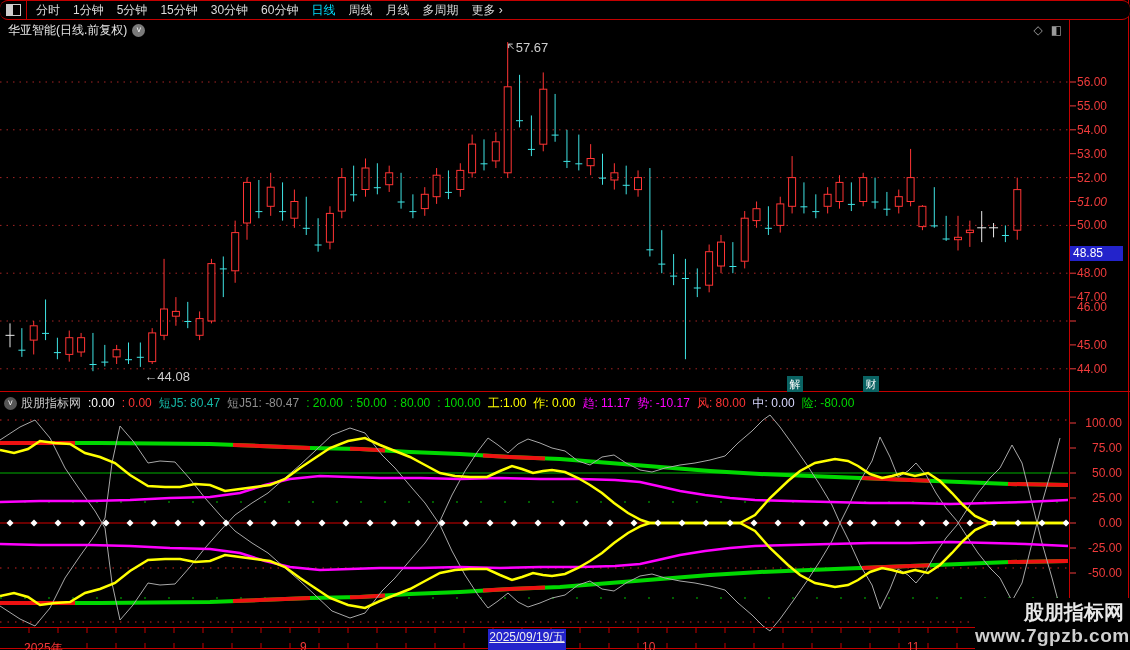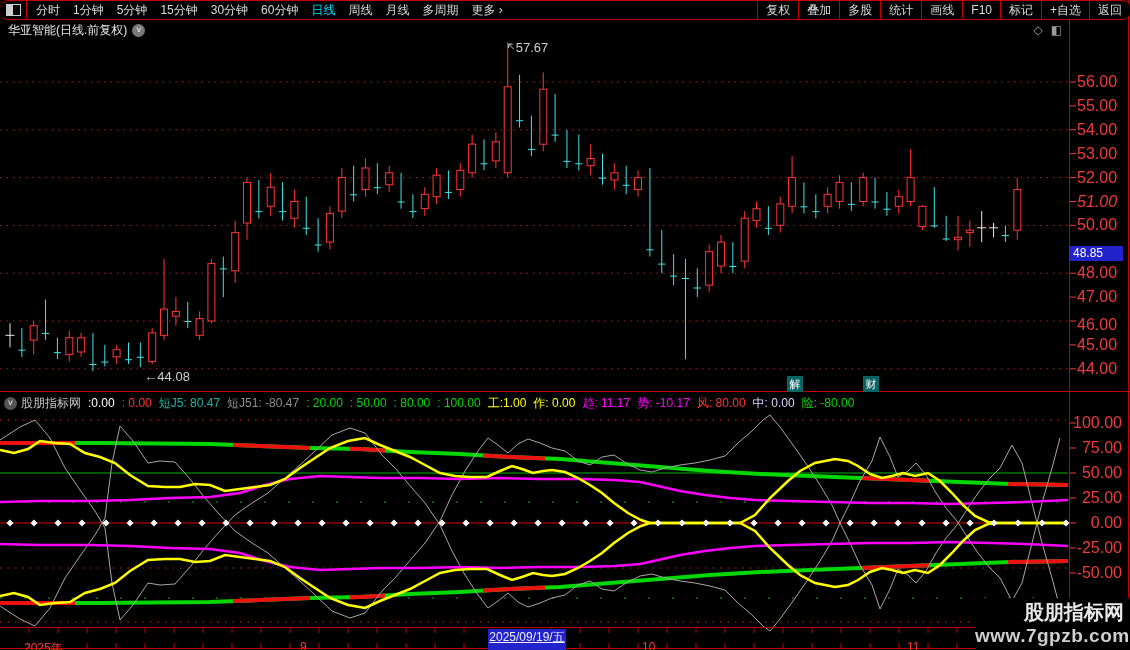--- a/index.html
+++ b/index.html
@@ -24,21 +24,21 @@
   .circ-icon{width:13px;height:13px;border-radius:50%;background:#7a7a7a;color:#fff;font-size:9px;
     display:inline-flex;align-items:center;justify-content:center;line-height:1;}
   #hdr-icons{position:absolute;right:68px;top:23px;z-index:3;color:#9a9a9a;font-size:12px;display:flex;gap:8px;}
   
   #status-bar{position:absolute;left:0;top:393px;width:1069px;height:20px;background:#000;z-index:3;
     display:flex;align-items:center;font-size:12px;white-space:nowrap;overflow:hidden;padding-left:4px;box-sizing:border-box;}
   #status-bar .tok{margin-right:7px;}
   #status-bar .circ-icon{background:#555;margin-right:4px;flex:0 0 auto;}
   
   #right-axis{position:absolute;left:1069px;top:0;width:61px;height:650px;z-index:2;}
-  .ax-label{position:absolute;left:8px;width:50px;color:#ef3b3b;font-size:16px;height:14px;line-height:14px;}
+  .ax-label{position:absolute;left:8px;width:50px;color:#ef3b3b;font-size:12px;height:14px;line-height:14px;}
   .ax-label.r{text-align:right;left:3px;}
   #price-tag{position:absolute;left:1px;width:53px;height:15px;background:#2323cb;color:#fff;
     font-size:12px;line-height:15px;padding-left:3px;box-sizing:border-box;}
   
   #time-axis{position:absolute;left:0;top:628px;width:1130px;height:20px;z-index:2;}
   .t-label{position:absolute;top:12px;color:#ef3b3b;font-size:12px;white-space:nowrap;margin-left:16px;}
   #date-tag{position:absolute;top:1px;height:28px;background:#2323cb;color:#efefef;font-size:12px;
     line-height:16px;text-align:center;text-decoration:underline;}
   
   .mark-box{position:absolute;width:16px;height:16px;background:#0a6363;color:#fff;font-size:11px;
@@ -465,31 +465,20 @@
         <span class="period">15分钟</span>
         <span class="period">30分钟</span>
         <span class="period">60分钟</span>
         <span class="period active">日线</span>
         <span class="period">周线</span>
         <span class="period">月线</span>
         <span class="period">多周期</span>
         <span class="period">更多 ›</span>
       </div>
     <div id="tb-spacer"></div>
-    <div id="tb-buttons">
-        <span class="tbtn">复权</span>
-        <span class="tbtn">叠加</span>
-        <span class="tbtn">多股</span>
-        <span class="tbtn">统计</span>
-        <span class="tbtn">画线</span>
-        <span class="tbtn">F10</span>
-        <span class="tbtn">标记</span>
-        <span class="tbtn">+自选</span>
-        <span class="tbtn">返回</span>
-      </div>
   </div>
 
   <div id="chart-header">
     <span>华亚智能(日线.前复权)</span>
     <span class="circ-icon">˅</span>
   </div>
   <div id="hdr-icons">
     <span>◇</span>
     <span>◧</span>
   </div>
@@ -517,21 +506,21 @@
   <div id="right-axis">
       <div class="ax-label" style="top: 75px;">56.00</div>
       <div class="ax-label" style="top: 98.9px;">55.00</div>
       <div class="ax-label" style="top: 122.8px;">54.00</div>
       <div class="ax-label" style="top: 146.7px;">53.00</div>
       <div class="ax-label" style="top: 170.6px;">52.00</div>
       <div class="ax-label" style="top: 194.5px; font-style: italic;">51.00</div>
       <div class="ax-label" style="top: 218.4px;">50.00</div>
       <div class="ax-label" style="top: 266.2px;">48.00</div>
       <div class="ax-label" style="top: 290.1px;">47.00</div>
-      <div class="ax-label" style="top: 318px;">46.00</div>
+      <div class="ax-label" style="top: 300px;">46.00</div>
       <div class="ax-label" style="top: 337.9px;">45.00</div>
       <div class="ax-label" style="top: 361.8px;">44.00</div>
       <div id="price-tag" style="top: 245.885px;">48.85</div>
       <div class="ax-label r" style="top: 416px;">100.00</div>
       <div class="ax-label r" style="top: 441px;">75.00</div>
       <div class="ax-label r" style="top: 466px;">50.00</div>
       <div class="ax-label r" style="top: 491px;">25.00</div>
       <div class="ax-label r" style="top: 516px;">0.00</div>
       <div class="ax-label r" style="top: 541px;">-25.00</div>
       <div class="ax-label r" style="top: 566px;">-50.00</div>

